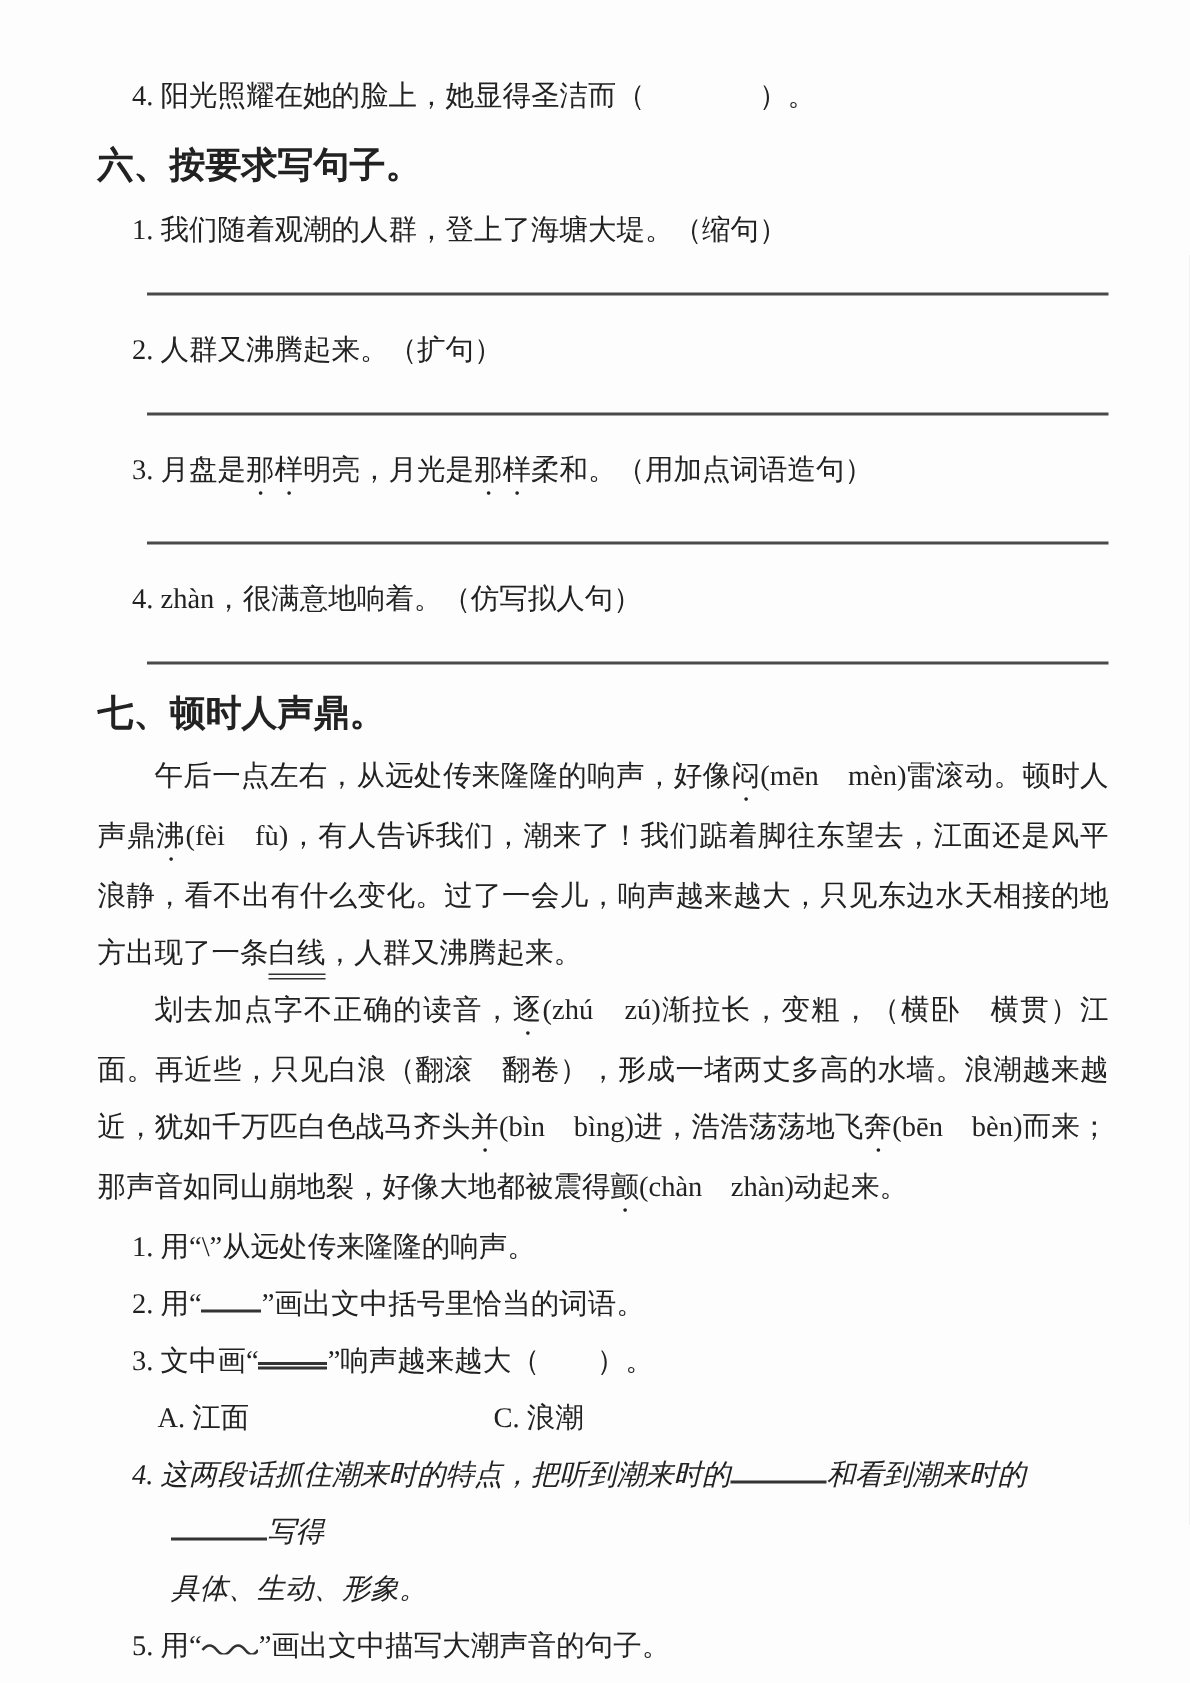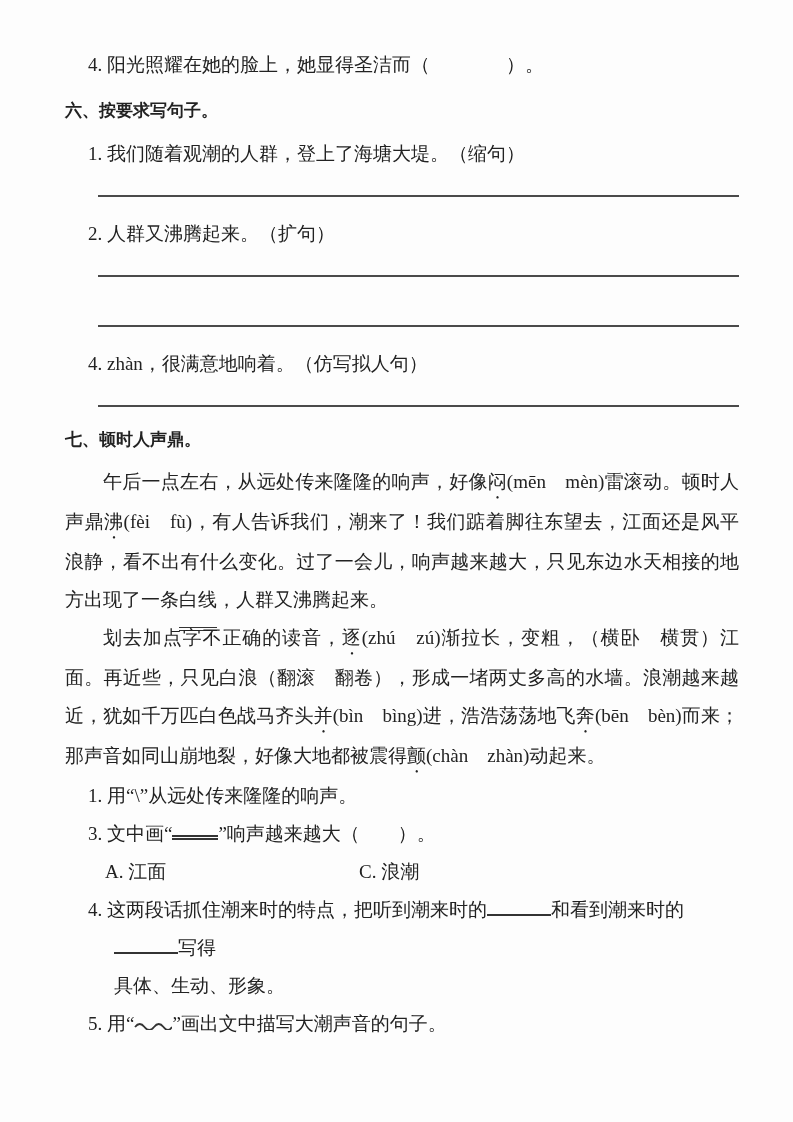--- a/index.html
+++ b/index.html
@@ -13,56 +13,56 @@
     color:#222;
     font-size:19px;
     overflow:hidden;
   }
   .q-indent{margin-left:23px;}
   p{margin:0;}
   .line{line-height:30px;}
   .sec-head{
     font-family:Liberation Sans, sans-serif;
     font-weight:700;
-    font-size:17px;
+    font-size:24px;
     line-height:30px;
   }
   .passage-block{margin-left:0;}
   .passage{
     line-height:38px;
     text-align:justify;
     text-indent:2em;
   }
   .s7q{line-height:38px;}
-  .hang{padding-left:26px;text-indent:-26px;}
+  .hang{padding-left:26px;text-indent:-26px;font-style:italic;}
   .ans-line{
     height:26px;
     margin-left:33px;
     border-bottom:2px solid #4a4a4a;
   }
   .sp-after-line{height:22px;}
   .sp{height:18px;}
   .em-dot{
     -webkit-text-emphasis:filled dot #222;
     -webkit-text-emphasis-position:under right;
     text-emphasis:filled dot #222;
     text-emphasis-position:under right;
   }
-  .du{border-bottom:4px double #333;padding-bottom:17px;}
+  .du{border-bottom:4px double #333;padding-bottom:3px;}
   .blank-s{
     display:inline-block;width:40px;height:0.85em;
     border-bottom:2px solid #333;
   }
   .blank-d{
     display:inline-block;width:46px;height:0.85em;
     border-bottom:5px double #333;
   }
   .blank-q4{width:64px;}
   .wavy{display:inline-block;vertical-align:baseline;margin-bottom:-4px;}
-  .options{display:flex;margin-left:40px;line-height:38px;gap:30px;}
+  .options{display:flex;margin-left:40px;line-height:38px;}
   .opt-a{width:224px;}
   .opt-b{width:215px;}
 </style>
 </head>
 <body>
 
 <div class="page">
 
   <p class="line q-indent"><span>4.</span> <span>阳光照耀在她的脸上，她显得圣洁而（　　　　）。</span></p>
 
@@ -73,38 +73,40 @@
   <div class="sp" style="height:13px"></div>
 
   <p class="line q-indent"><span>1.</span> <span>我们随着观潮的人群，登上了海塘大堤。（缩句）</span></p>
   <div class="ans-line"></div>
   <div class="sp-after-line"></div>
 
   <p class="line q-indent"><span>2.</span> <span>人群又沸腾起来。（扩句）</span></p>
   <div class="ans-line"></div>
   <div class="sp-after-line"></div>
 
+  <p class="line q-indent"><span>3.</span> <span>月盘是</span><span class="em-dot">那样</span><span>明亮，月光是</span><span class="em-dot">那样</span><span>柔和。（用加点词语造句）</span></p>
   <div class="ans-line"></div>
   <div class="sp-after-line"></div>
 
   <p class="line q-indent"><span>4.</span> <span>zhàn，很满意地响着。（仿写拟人句）</span></p>
   <div class="ans-line"></div>
   <div class="sp-after-line" style="height:18px"></div>
 
   <p class="sec-head">七、顿时人声鼎。</p>
 
   <div class="sp" style="height:8px"></div>
 
   <div class="passage-block">
     <p class="passage"><span>午后一点左右，从远处传来隆隆的响声，好像</span><span class="em-dot">闷</span><span>(mēn　mèn)雷滚动。顿时人声鼎</span><span class="em-dot">沸</span><span>(fèi　fù)，有人告诉我们，潮来了！我们踮着脚往东望去，江面还是风平浪静，看不出有什么变化。过了一会儿，响声越来越大，只见东边水天相接的地方出现了一条</span><span class="du">白线</span><span>，人群又沸腾起来。</span></p>
     <p class="passage"><span>划去加点字不正确的读音，</span><span class="em-dot">逐</span><span>(zhú　zú)渐拉长，变粗，（横卧　横贯）江面。再近些，只见白浪（翻滚　翻卷），形成一堵两丈多高的水墙。浪潮越来越近，犹如千万匹白色战马齐头</span><span class="em-dot">并</span><span>(bìn　bìng)进，浩浩荡荡地飞</span><span class="em-dot">奔</span><span>(bēn　bèn)而来；那声音如同山崩地裂，好像大地都被震得</span><span class="em-dot">颤</span><span>(chàn　zhàn)动起来。</span></p>
   </div>
 
   <p class="s7q q-indent"><span>1.</span> <span>用“\”从远处传来隆隆的响声。</span></p>
 
+  <p class="s7q q-indent"><span>2.</span> <span>用“</span><span class="blank-s"></span><span>”画出文中括号里恰当的词语。</span></p>
 
   <p class="s7q q-indent"><span>3.</span> <span>文中画“</span><span class="blank-d"></span><span>”响声越来越大（　　）。</span></p>
 
   <div class="options">
     <span class="opt-a">A. 江面</span>
     <span class="opt-c">C. 浪潮</span>
   </div>
 
   <p class="s7q q-indent hang"><span>4.</span> <span>这两段话抓住潮来时的特点，把听到潮来时的</span><span class="blank-s blank-q4"></span><span>和看到潮来时的</span><span class="blank-s blank-q4"></span><span>写得</span><br><span>具体、生动、形象。</span></p>
 

